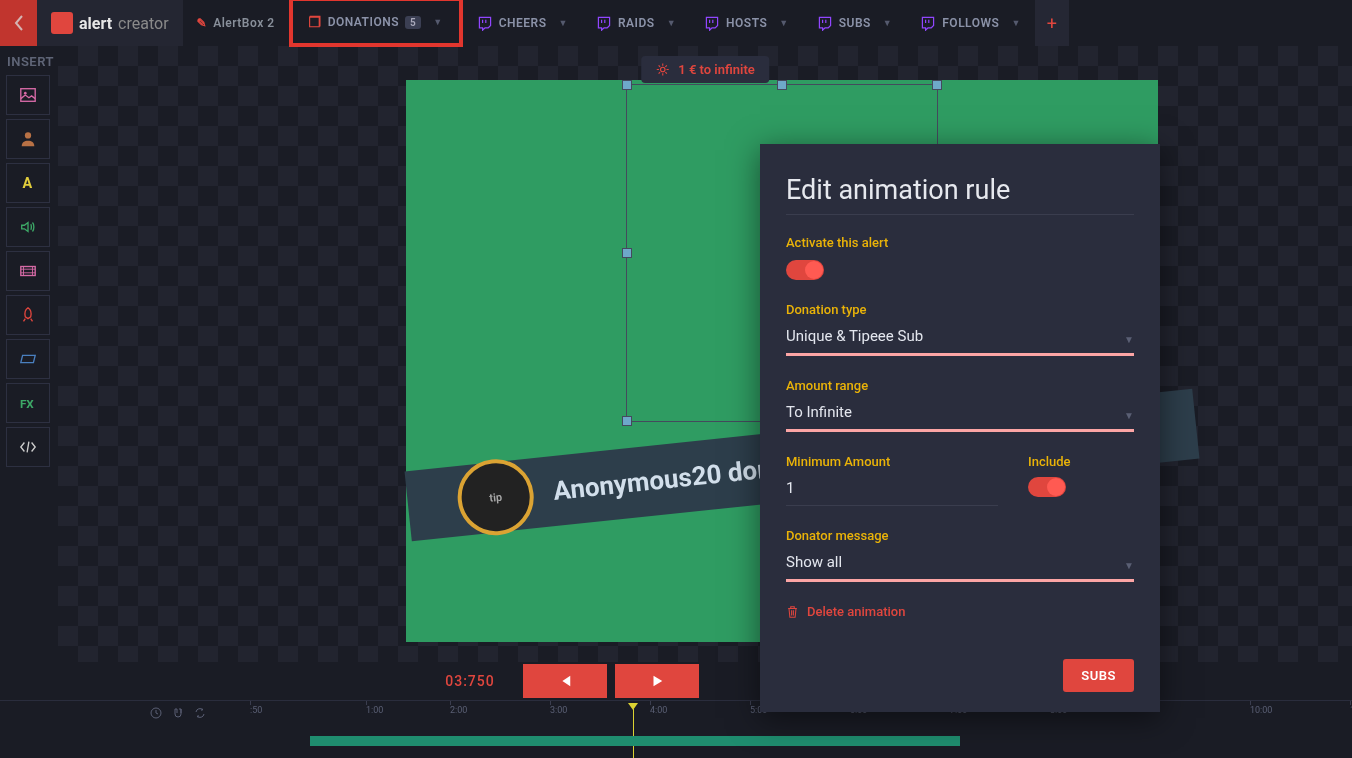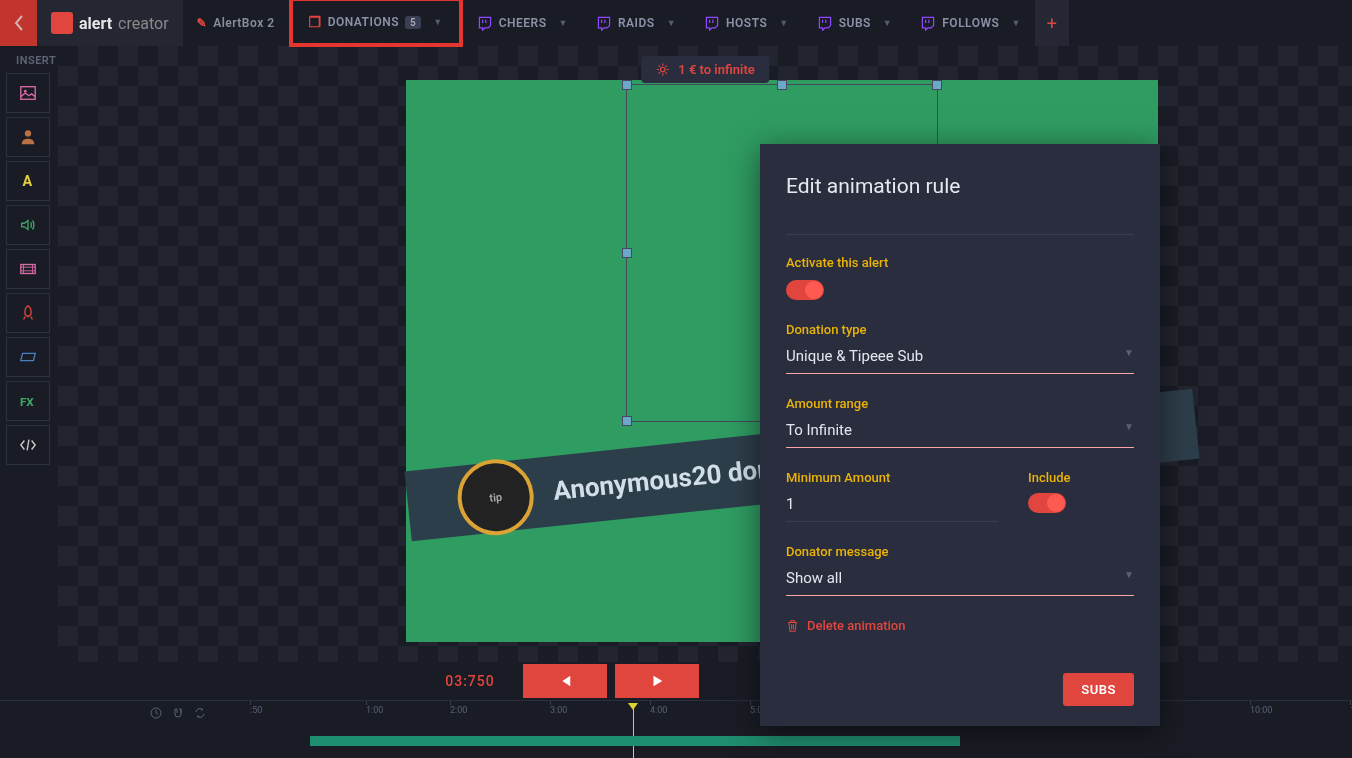--- a/index.html
+++ b/index.html
@@ -24,21 +24,21 @@
 .tab-alertbox { color: #888f9a; }
 .tab-alertbox .pencil { color: #e0463e; font-size: 12px; }
 
 .tab-donations { border: 4px solid #e2362e; padding: 0 16px; height: 50px; margin-top: -2px; }
 .tab-donations .don-icon { color: #e0463e; font-size: 14px; }
 
 .plus-tab { width: 34px; height: 46px; background: #252734; display: flex; align-items: center; justify-content: center; color: #e0463e; font-size: 18px; cursor: pointer; }
 
 
 .left-sidebar { position: absolute; left: 0; top: 46px; width: 58px; z-index: 4; }
-.insert-label { font-size: 11px; font-weight: 600; color: #5f6577; letter-spacing: 0.5px; padding: 8px 0 6px 16px; }
+.insert-label { font-size: 13px; font-weight: 600; color: #5f6577; letter-spacing: 0.5px; padding: 8px 0 6px 7px; }
 .tool-list { display: flex; flex-direction: column; gap: 4px; padding: 0 6px; }
 .tool { width: 44px; height: 40px; border: 1px solid #2d3041; display: flex; align-items: center; justify-content: center; cursor: pointer; }
 .tool svg { width: 18px; height: 18px; }
 
 
 .canvas-wrap { position: absolute; left: 58px; right: 0; top: 46px; bottom: 96px; overflow: hidden; }
 .checker-bg { position: absolute; inset: 0; background-image:
   linear-gradient(45deg, #22242f 25%, transparent 25%),
   linear-gradient(-45deg, #22242f 25%, transparent 25%),
   linear-gradient(45deg, transparent 75%, #22242f 75%),
@@ -60,26 +60,26 @@
 .banner { position: absolute; left: 0; right: -40px; top: 350px; height: 70px; background: #2d3e4b; transform: rotate(-6deg); display: flex; align-items: center; padding-left: 50px; }
 .banner-circle { width: 76px; height: 76px; border-radius: 50%; border: 4px solid #dba333; background: #222; display: flex; align-items: center; justify-content: center; color: #a8a8a8; font-size: 11px; font-weight: 600; }
 .banner-text { color: #d2dfeb; font-size: 26px; font-weight: 700; margin-left: 20px; }
 
 .charbox { position: absolute; right: 200px; top: 290px; width: 30px; height: 50px; }
 .charbox::before { content: ""; position: absolute; width: 22px; height: 22px; border-radius: 50%; background: #e8e8e8; left: 4px; top: 0; }
 .charbox::after { content: ""; position: absolute; width: 18px; height: 26px; border-radius: 8px 8px 4px 4px; background: #2d2d2d; left: 6px; top: 20px; }
 
 
 .modal { position: absolute; top: 144px; left: 760px; width: 400px; background: #2a2d3d; box-shadow: 0 6px 30px rgba(0,0,0,0.5); z-index: 20; padding: 30px 26px 20px; }
-.modal-title { color: #e6e8ee; font-size: 21px; font-weight: 400; margin-bottom: 36px; }
+.modal-title { color: #e6e8ee; font-size: 27px; font-weight: 400; margin-bottom: 8px; }
 .modal-divider { height: 1px; background: #3a3d4e; margin-bottom: 20px; }
 .field-label { font-size: 13px; color: #eab308; font-weight: 500; margin-bottom: 10px; }
 .toggle { width: 38px; height: 20px; background: #e0463e; border-radius: 10px; position: relative; cursor: pointer; margin-bottom: 22px; }
 .toggle::after { content: ""; position: absolute; width: 18px; height: 18px; border-radius: 50%; background: #ff5a52; right: 1px; top: 1px; }
-.select-row { display: flex; align-items: flex-start; justify-content: space-between; border-bottom: 1px solid #fca5a5; padding-bottom: 8px; margin-bottom: 22px; cursor: pointer; }
+.select-row { display: flex; align-items: flex-end; justify-content: space-between; border-bottom: 3px solid #fca5a5; padding-bottom: 8px; margin-bottom: 22px; cursor: pointer; }
 .select-value { color: #e3e6ee; font-size: 15px; }
 .select-row .dd2 { color: #5a5f74; font-size: 10px; }
 .input-row { display: flex; gap: 30px; margin-bottom: 22px; }
 .input-col { flex: 1; }
 .num-input { color: #e3e6ee; font-size: 15px; border-bottom: 1px solid #3a3d4e; padding-bottom: 8px; }
 .include-col .field-label { margin-bottom: 8px; }
 .input-col:first-child { flex: 2; }
 .delete-row { display: flex; align-items: center; gap: 8px; color: #e0463e; font-size: 13px; font-weight: 500; cursor: pointer; margin-top: 4px; }
 .delete-row svg { width: 13px; height: 14px; fill: #e0463e; }
 .done-row { display: flex; justify-content: flex-end; margin-top: 40px; }

